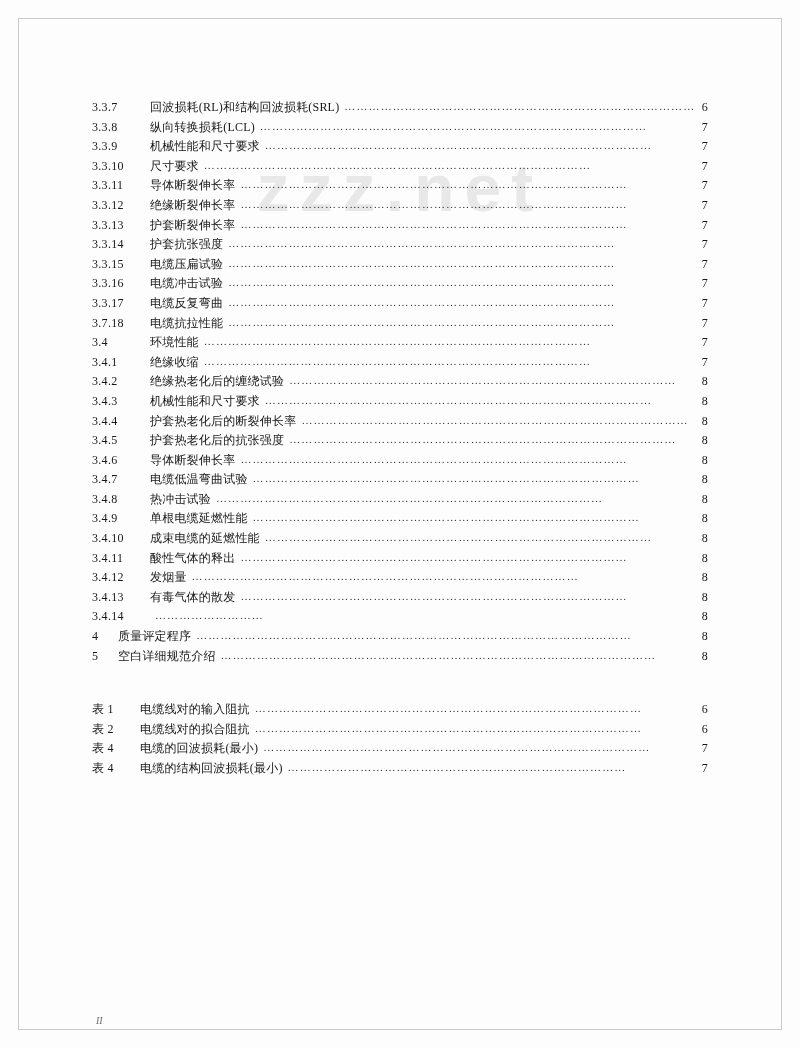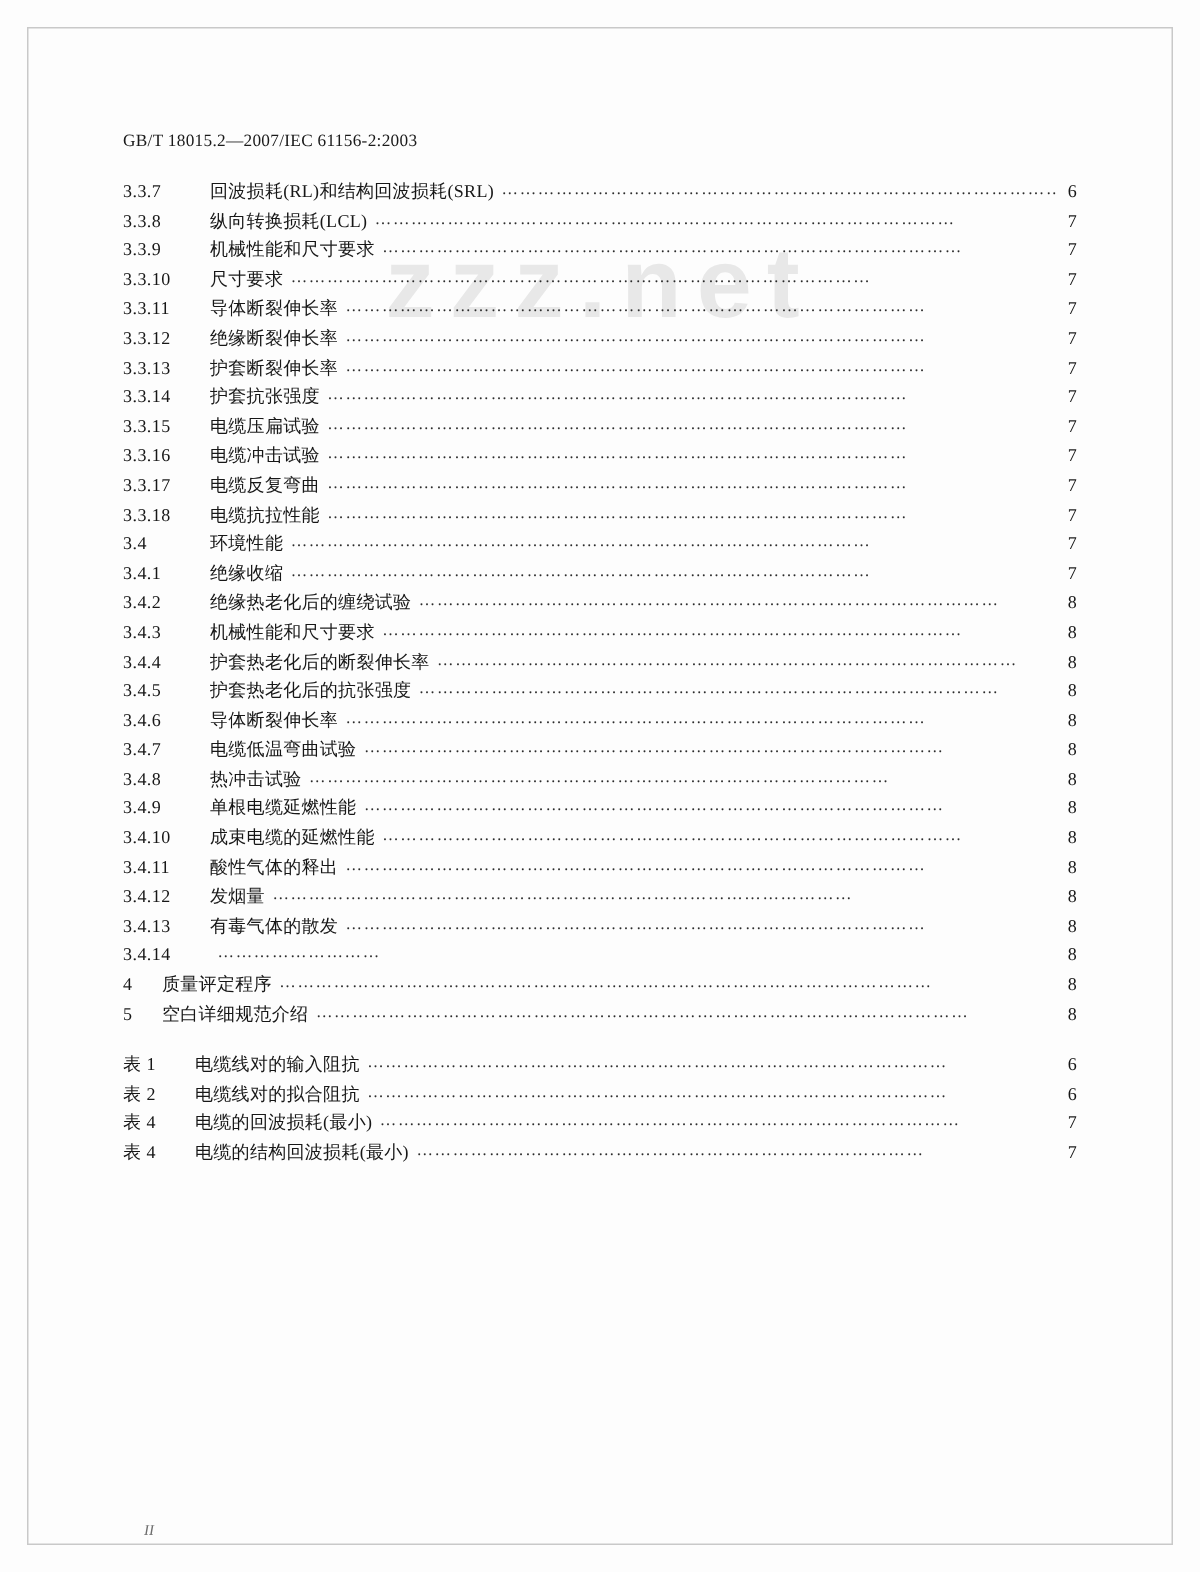--- a/index.html
+++ b/index.html
@@ -35,21 +35,21 @@
     width: 636px;
   }
   .header-line {
     font-size: 11.5px;
     color: #1a1a1a;
     letter-spacing: 0.2px;
     margin-bottom: 18px;
     font-family: "Liberation Serif", serif;
   }
   .toc-list {
-    margin: 0;
+    margin: 10px;
     padding: 0;
     list-style: none;
   }
   .toc-row {
     display: flex;
     align-items: flex-end;
     font-size: 12px;
     line-height: 19.6px;
     color: #171717;
     font-family: "Liberation Serif", serif;
@@ -113,21 +113,20 @@
 </style>
 </head>
 <body>
 
 <div class="page">
   <div class="page-border"></div>
 
   <div class="watermark">zzz.net</div>
 
   <div class="content">
-    <div class="header-line">GB/T 18015.2—2007/IEC 61156-2:2003</div>
 
     <ul class="toc-list">
       <li class="toc-row lvl-3">
         <span class="toc-num">3.3.7</span>
         <span class="toc-title">回波损耗(RL)和结构回波损耗(SRL)</span>
         <span class="toc-leader">……………………………………………………………………………………</span>
         <span class="toc-page">6</span>
       </li>
       <li class="toc-row lvl-3">
         <span class="toc-num">3.3.8</span>
@@ -183,21 +182,21 @@
         <span class="toc-leader">……………………………………………………………………………………</span>
         <span class="toc-page">7</span>
       </li>
       <li class="toc-row lvl-3">
         <span class="toc-num">3.3.17</span>
         <span class="toc-title">电缆反复弯曲</span>
         <span class="toc-leader">……………………………………………………………………………………</span>
         <span class="toc-page">7</span>
       </li>
       <li class="toc-row lvl-3">
-        <span class="toc-num">3.3.18</span>
+        <span class="toc-num">3.7.18</span>
         <span class="toc-title">电缆抗拉性能</span>
         <span class="toc-leader">……………………………………………………………………………………</span>
         <span class="toc-page">7</span>
       </li>
       <li class="toc-row lvl-2">
         <span class="toc-num">3.4</span>
         <span class="toc-title">环境性能</span>
         <span class="toc-leader">……………………………………………………………………………………</span>
         <span class="toc-page">7</span>
       </li>

